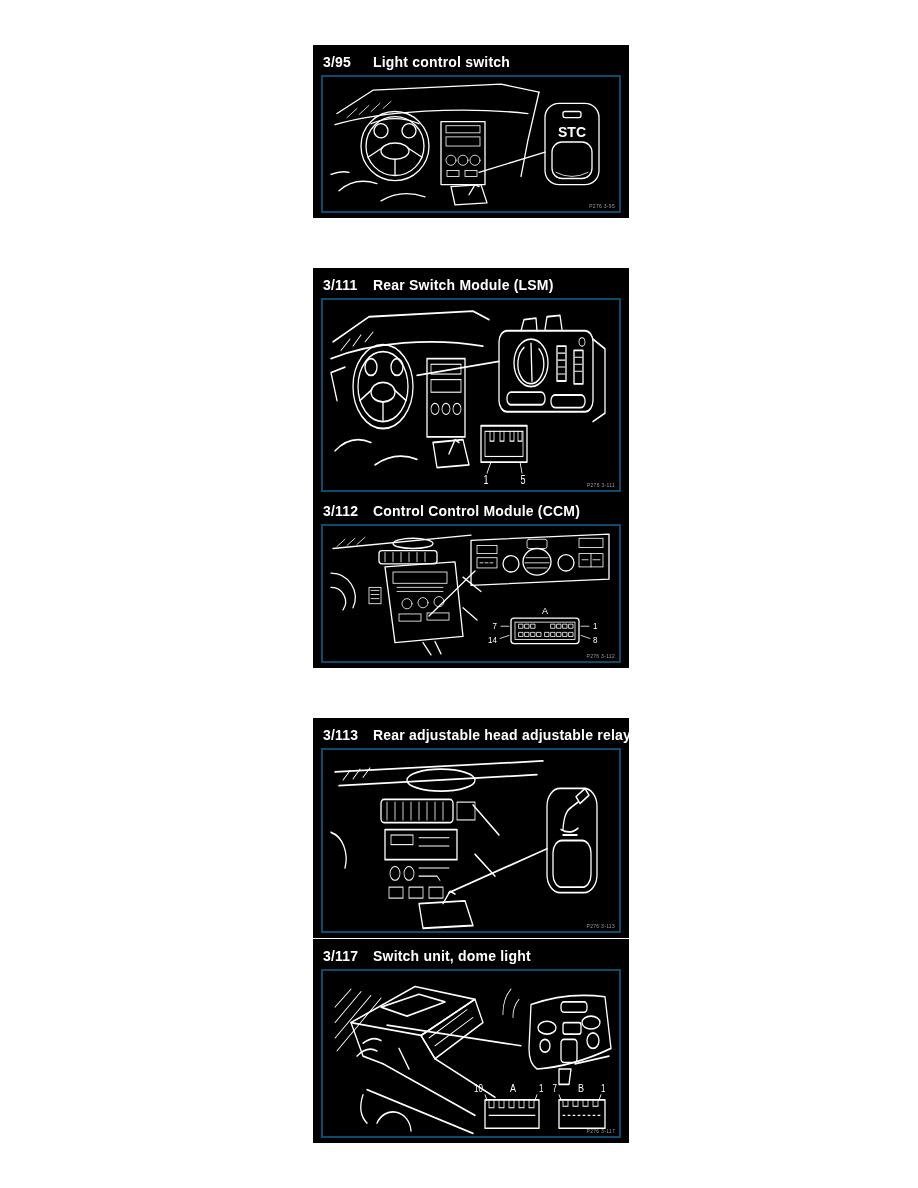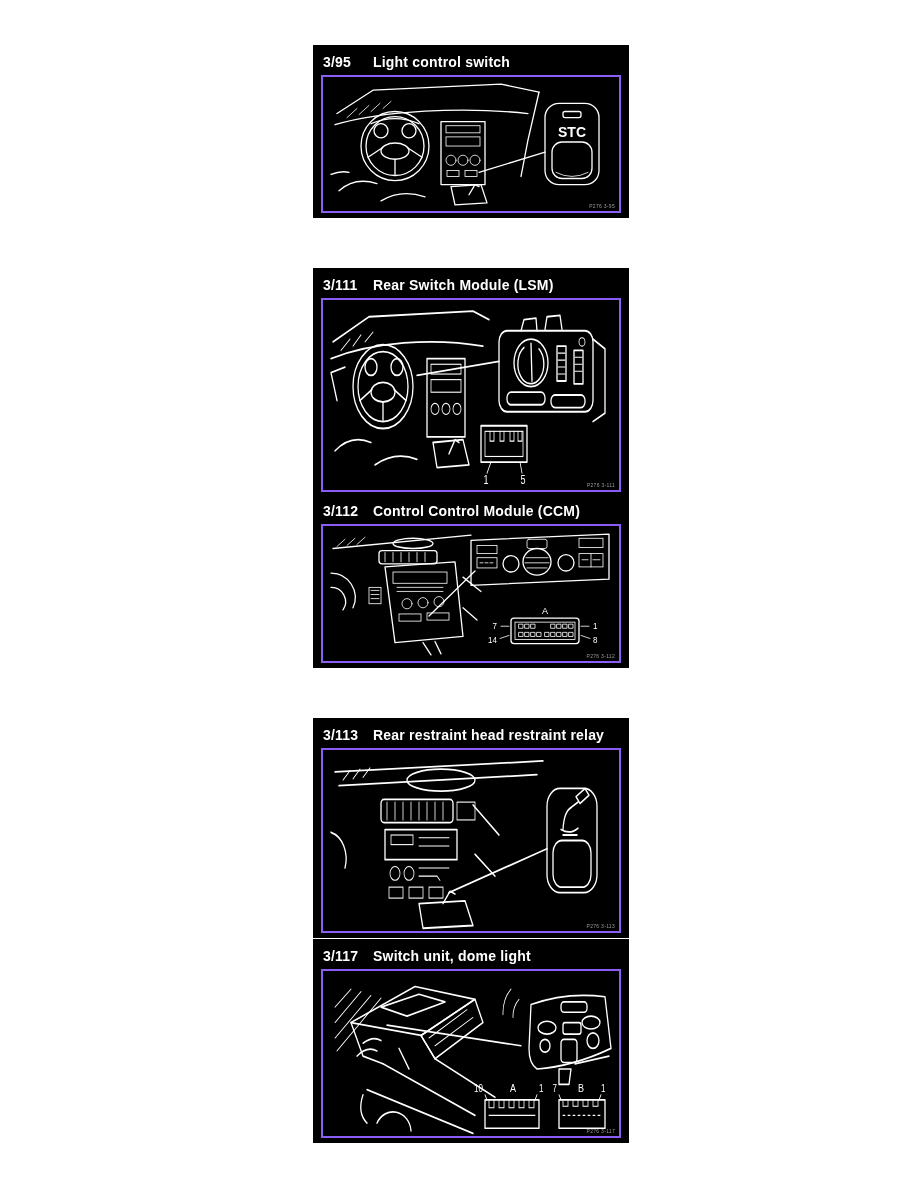--- a/index.html
+++ b/index.html
@@ -15,21 +15,21 @@
   }
   .panel .hdr{
     position:absolute;top:6px;left:10px;right:8px;height:22px;
     display:flex;align-items:center;
     color:#fff;font-weight:bold;font-size:14px;letter-spacing:.2px;
     white-space:nowrap;
   }
   .panel .hdr .ref{display:inline-block;min-width:50px;}
   .panel .frame{
     position:absolute;left:8px;right:8px;top:30px;bottom:5px;
-    border:2px solid #8b5cf6;background:#000;
+    border:2px solid #0c4a6e;background:#000;
   }
   .panel .frame svg{position:absolute;left:0;top:0;width:100%;height:100%;}
   .panel .code{
     position:absolute;right:4px;bottom:2px;
     color:#9a9a9a;font-size:5px;line-height:6px;letter-spacing:.3px;
   }
   
   .ln{stroke:#fff;fill:none;stroke-width:1.3;stroke-linecap:round;stroke-linejoin:round;}
   .th{stroke:#fff;fill:none;stroke-width:.8;stroke-linecap:round;}
   .tx{fill:#fff;stroke:none;font-family:"Liberation Sans",sans-serif;}
@@ -200,21 +200,21 @@
         <text class="tx" x="270" y="114" font-size="8">8</text>
       </g>
     </svg>
     <span class="code">P276 3-112</span>
   </div>
 </div>
 
 <div class="panel p4">
   <div class="hdr">
     <span class="ref">3/113</span>
-    <span class="ttl">Rear restraint head restraint relay</span>
+    <span class="ttl">Rear adjustable head adjustable relay</span>
   </div>
   <div class="frame">
     <svg viewBox="0 0 296 132" preserveAspectRatio="none">
       <g>
         <path class="ln" d="M12,16 L220,8"></path>
         <path class="ln" d="M16,26 L214,18"></path>
         <ellipse class="ln" cx="118" cy="22" rx="34" ry="8"></ellipse>
         <path class="th" d="M20,22 l7,-7 M30,21 l7,-7 M40,20 l7,-7"></path>
         <rect class="ln" x="58" y="36" width="72" height="17" rx="3"></rect>
         <path class="th" d="M64,38 v13 M72,38 v13 M80,38 v13 M88,38 v13 M96,38 v13 M104,38 v13 M112,38 v13 M120,38 v13"></path>

